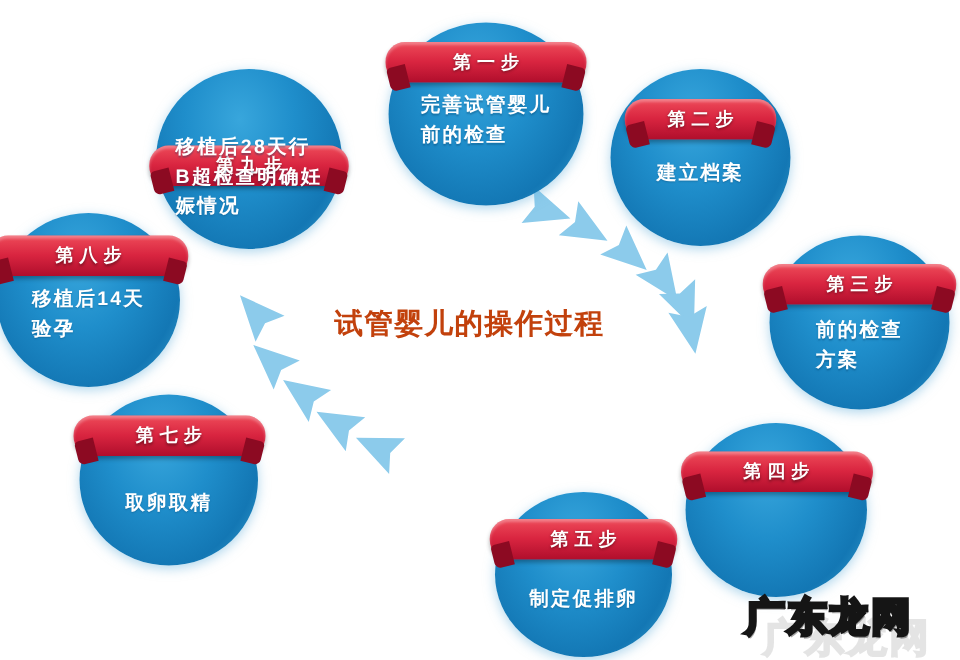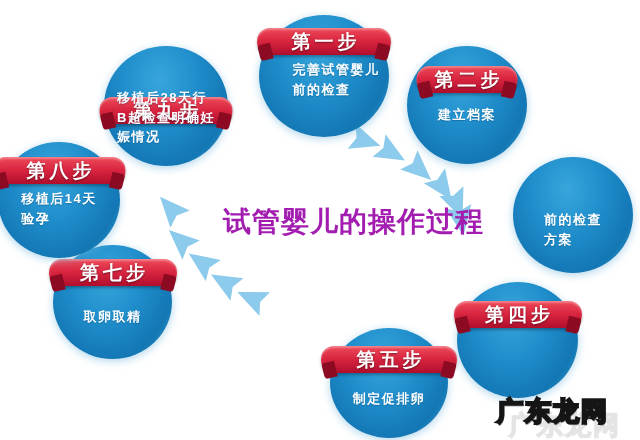--- a/index.html
+++ b/index.html
@@ -20,52 +20,52 @@
     border-radius:13px;
     box-shadow:0 2px 3px rgba(0,0,0,.3), inset 0 2px 2px rgba(255,255,255,.3);
     display:flex;align-items:center;justify-content:center;
   }
   .ribbon::before,.ribbon::after{
     content:"";position:absolute;bottom:-5px;width:13px;height:16px;background:#8c0a22;z-index:-1;
   }
   .ribbon::before{left:2px;transform:rotate(-14deg);border-radius:3px 0 0 4px;}
   .ribbon::after{right:2px;transform:rotate(14deg);border-radius:0 3px 4px 0;}
   .ribbon .lbl{
-    color:#fff;font-size:19px;font-weight:bold;letter-spacing:4px;padding-left:4px;
+    color:#fff;font-size:12px;font-weight:bold;letter-spacing:4px;padding-left:4px;
     text-shadow:0 1px 2px rgba(0,0,0,.45);white-space:nowrap;font-family:Liberation Mono, monospace;
   }
   .descwrap{position:absolute;left:0;width:100%;text-align:center;z-index:2;}
   .desc{
     display:inline-block;text-align:left;white-space:pre-line;color:#fff;
     font-size:13px;line-height:1.5;letter-spacing:1.5px;font-weight:bold;
     text-shadow:0 1px 1px rgba(0,60,100,.35);
   }
   
   .s1{left:259px;top:15px;width:130px;height:122px;}
-  .s1 .ribbon{top:13px;width:134px;} .s1 .descwrap{top:45px;padding-left:12px;}
+  .s1 .ribbon{top:13px;width:134px;} .s1 .descwrap{top:45px;}
   .s2{left:407px;top:46px;width:120px;height:118px;}
   .s2 .ribbon{top:20px;width:101px;} .s2 .descwrap{top:59px;text-decoration:underline;}
   .s3{left:513px;top:157px;width:120px;height:116px;}
   .s3 .ribbon{top:19px;width:129px;} .s3 .descwrap{top:53px;}
   .s4{left:457px;top:282px;width:121px;height:116px;}
   .s4 .ribbon{top:19px;width:128px;} .s4 .descwrap{top:55px;}
   .s5{left:330px;top:328px;width:118px;height:110px;}
-  .s5 .ribbon{top:18px;width:136px;} .s5 .descwrap{top:61px;}
+  .s5 .ribbon{top:18px;width:125px;} .s5 .descwrap{top:61px;}
   .s6{left:186px;top:327px;width:118px;height:112px;}
   .s6 .ribbon{top:13px;width:129px;} .s6 .descwrap{top:63px;}
-  .s7{left:53px;top:245px;width:119px;height:114px;}
+  .s7{left:53px;top:263px;width:119px;height:114px;}
   .s7 .ribbon{top:14px;width:128px;} .s7 .descwrap{top:62px;}
   .s8{left:-2px;top:142px;width:122px;height:116px;}
   .s8 .ribbon{top:15px;width:133px;} .s8 .descwrap{top:47px;}
   .s9{left:104px;top:46px;width:124px;height:120px;}
   .s9 .ribbon{top:11px;width:133px;margin-top:40px;} .s9 .descwrap{top:42px;}
   
   .title{
     position:absolute;left:223px;top:203px;z-index:2;
-    color:#a21caf;font-size:28px;font-weight:bold;letter-spacing:1px;white-space:nowrap;
+    color:#c2410c;font-size:19px;font-weight:bold;letter-spacing:1px;white-space:nowrap;
   }
   
   .arrow{position:absolute;z-index:1;width:32px;height:28px;}
   .arrow svg{display:block;width:100%;height:100%;}
   
   .ra1{left:366px;top:141px;transform:translate(-50%,-50%) rotate(18deg);}
   .ra2{left:392px;top:153px;transform:translate(-50%,-50%) rotate(30deg);}
   .ra3{left:420px;top:170px;transform:translate(-50%,-50%) rotate(42deg);}
   .ra4{left:443px;top:188px;transform:translate(-50%,-50%) rotate(55deg);}
   .ra5{left:457px;top:205px;transform:translate(-50%,-50%) rotate(68deg);}
@@ -164,20 +164,23 @@
   <div class="step s2">
     <div class="circle"></div>
     <div class="ribbon">
       <span class="lbl">第二步</span>
     </div>
     <div class="descwrap"><span class="desc">建立档案</span></div>
   </div>
 
   <div class="step s3">
     <div class="circle"></div>
+    <div class="ribbon">
+      <span class="lbl">第三步</span>
+    </div>
     <div class="descwrap"><span class="desc">前的检查
 方案</span></div>
   </div>
 
   <div class="step s4">
     <div class="circle"></div>
     <div class="ribbon">
       <span class="lbl">第四步</span>
     </div>
   </div>

